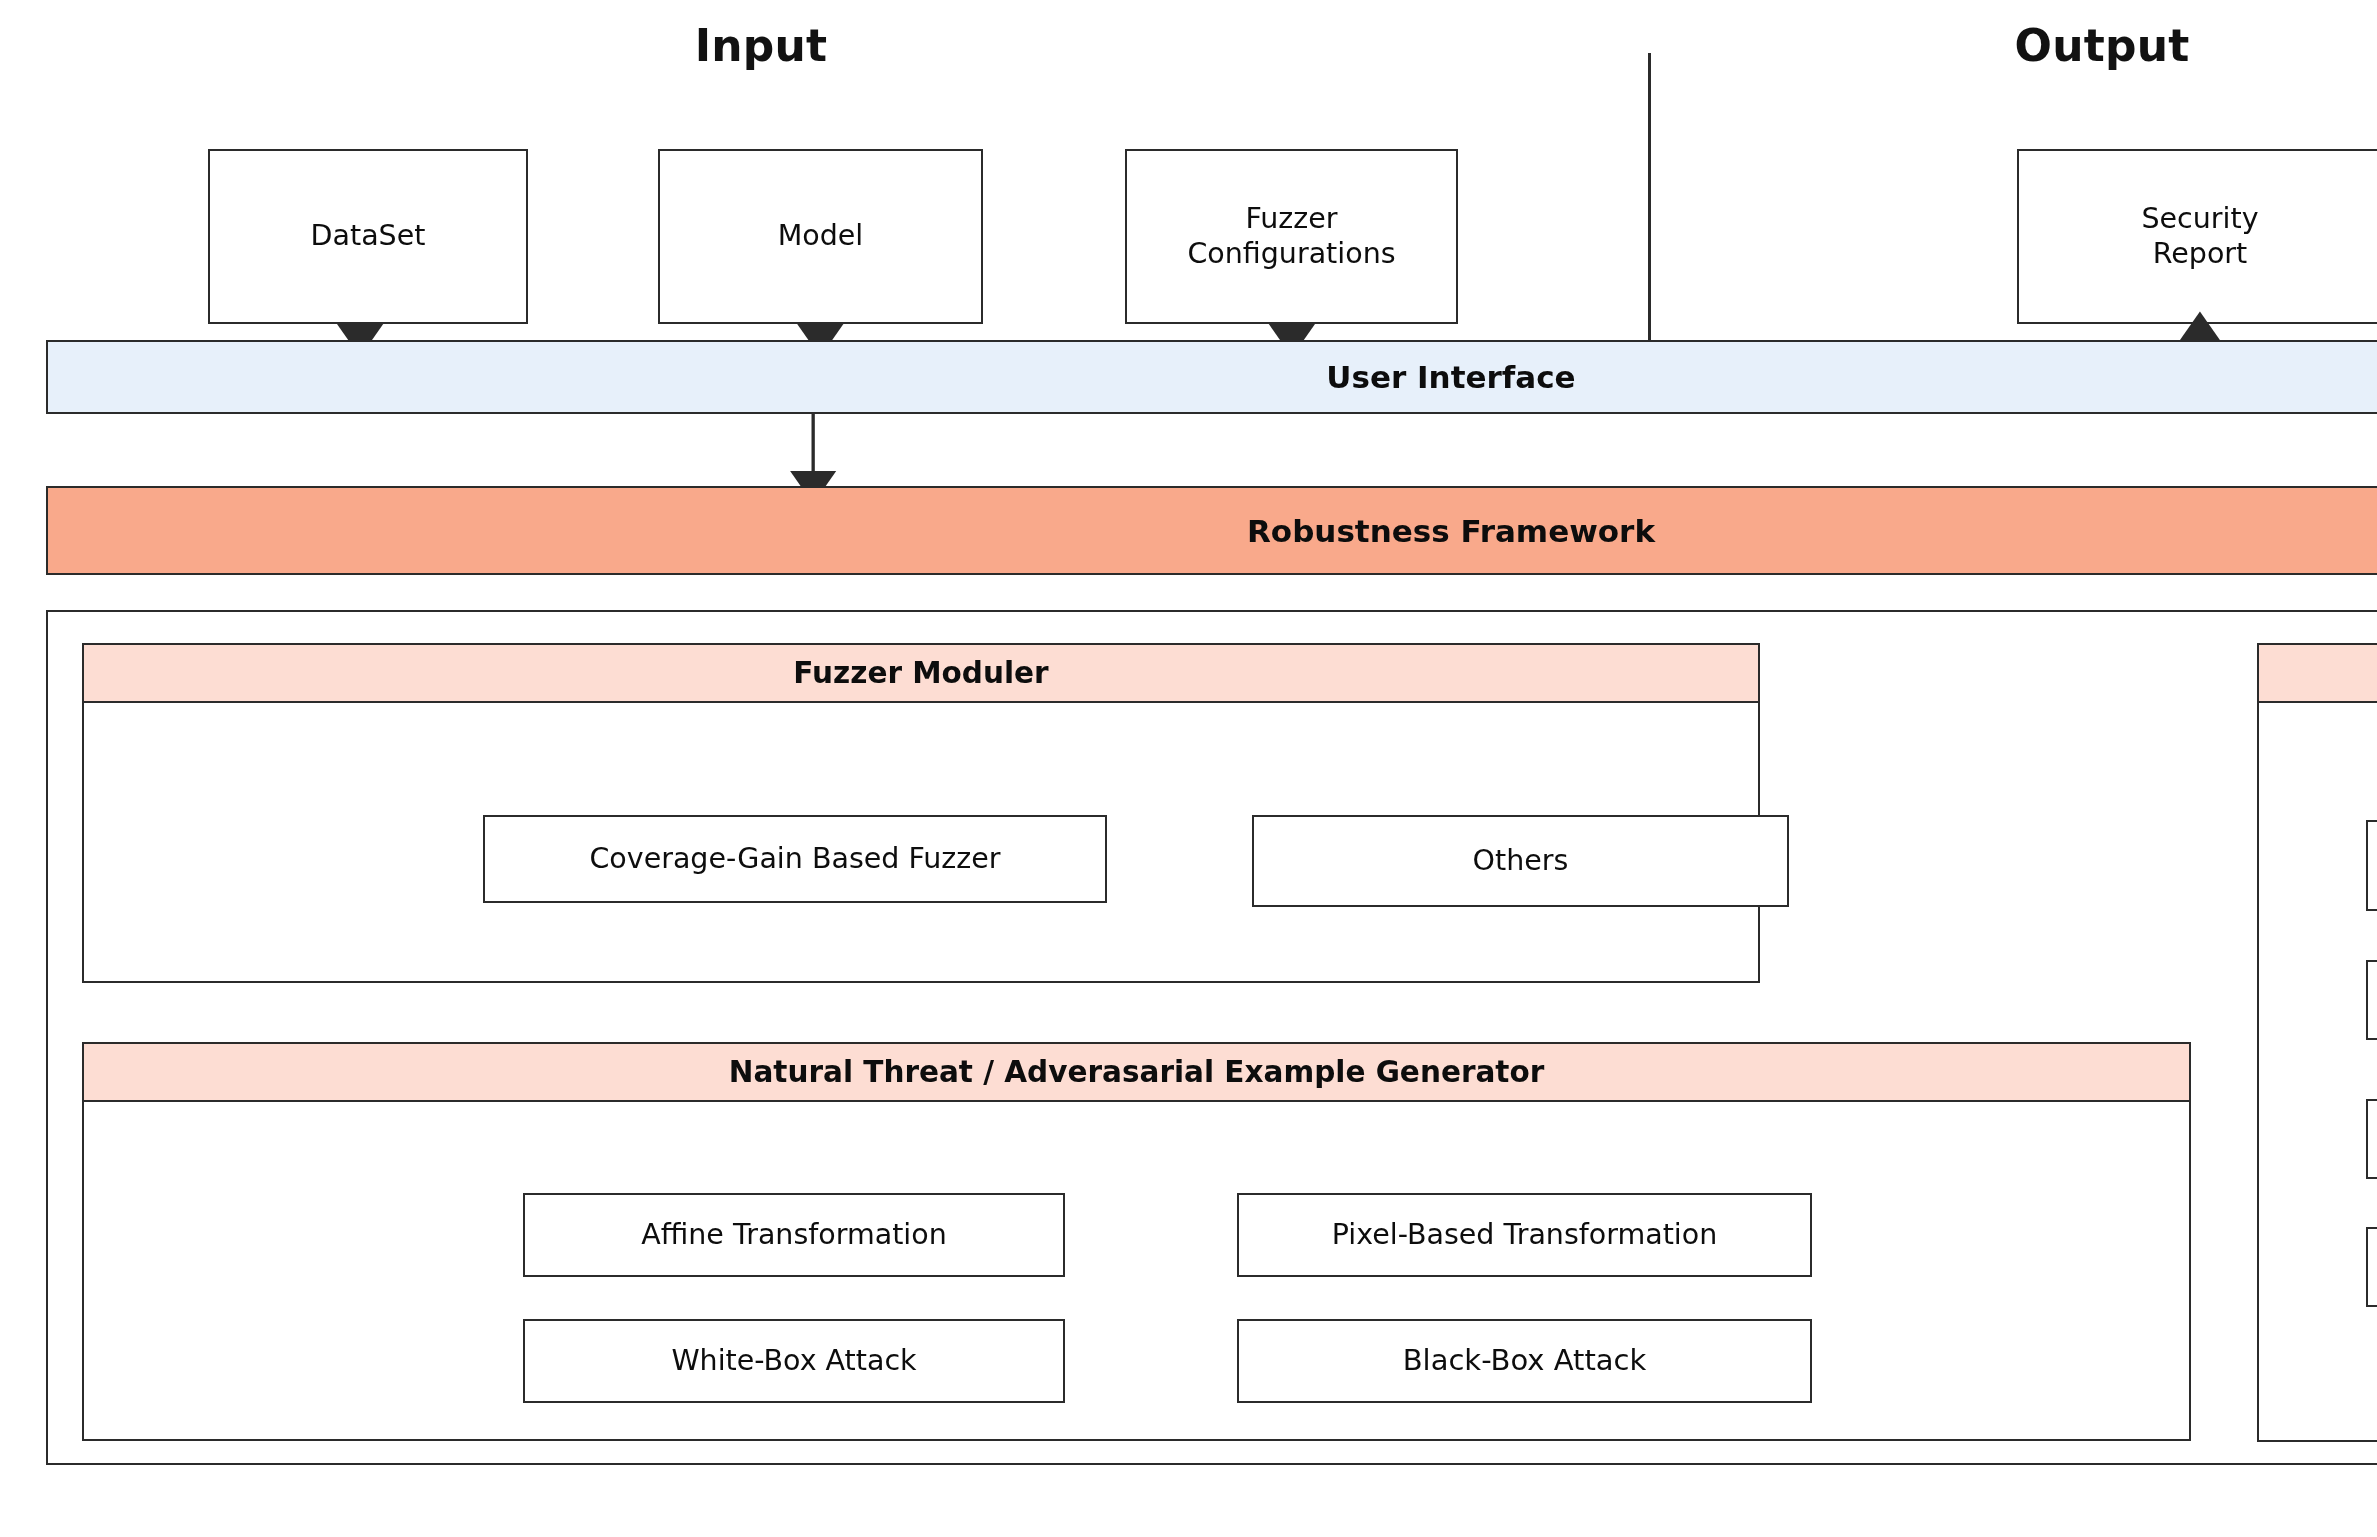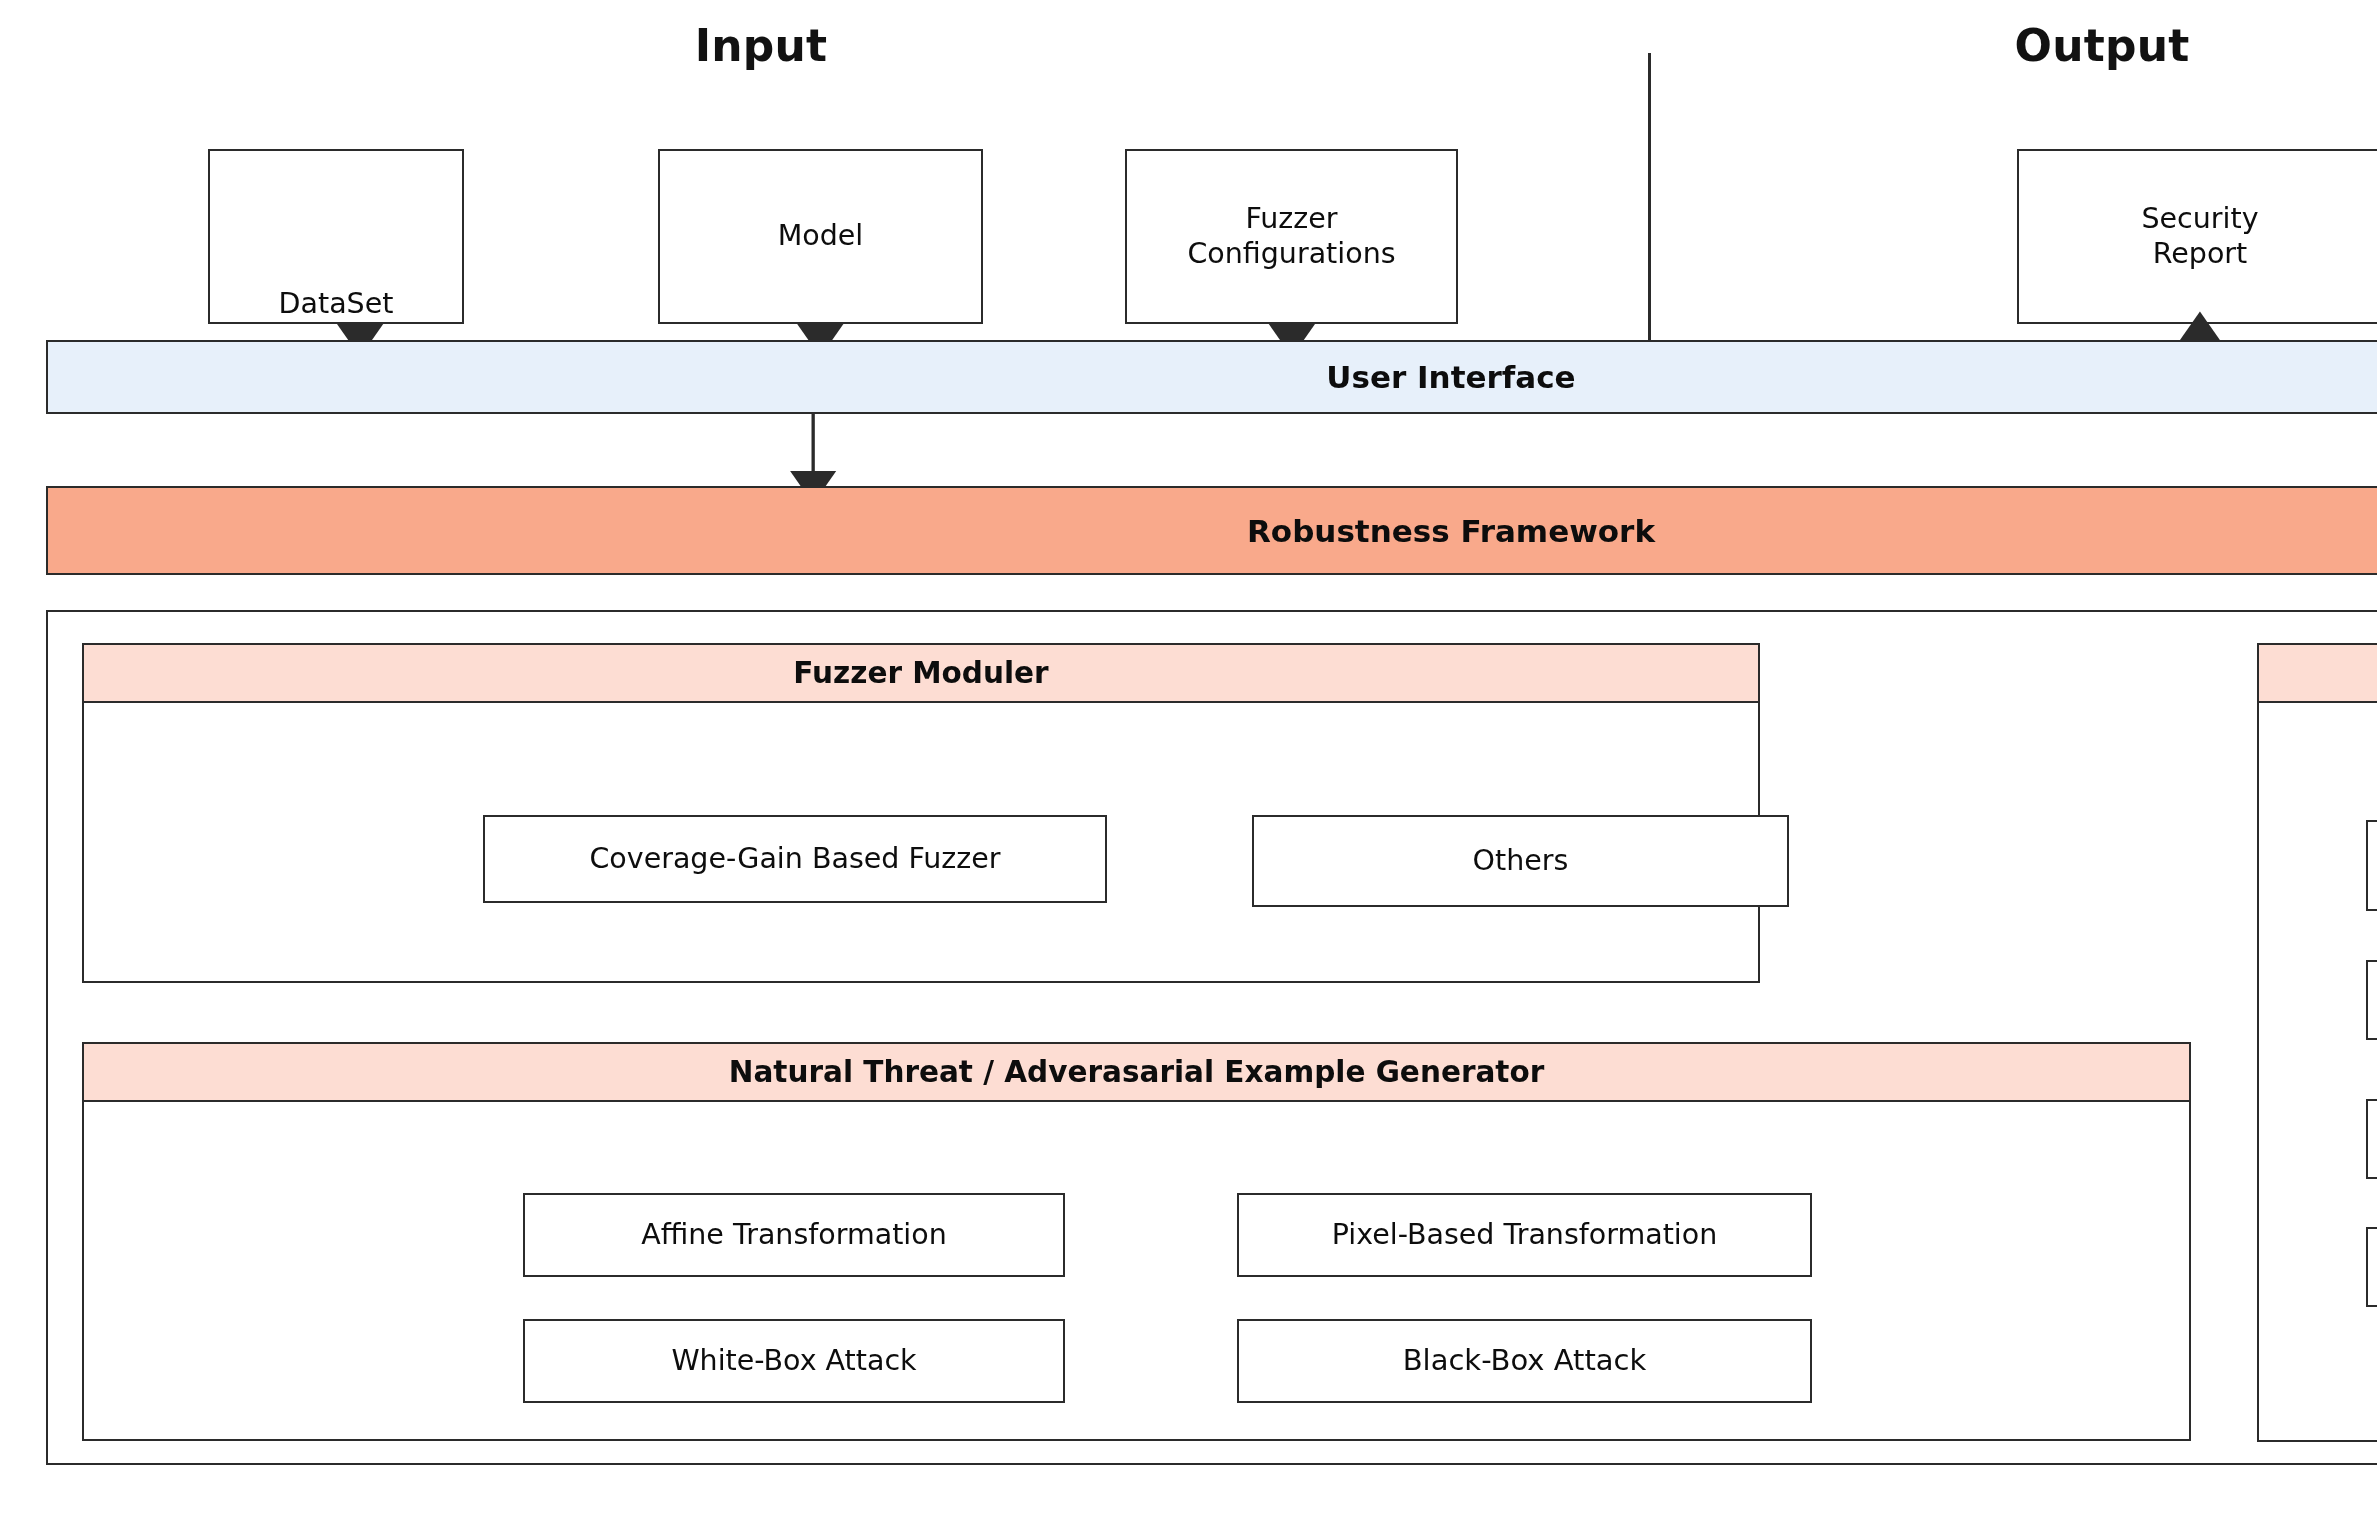--- a/index.html
+++ b/index.html
@@ -96,21 +96,21 @@
 <body>
 
 <div id="stage">
 
   <div class="abs caption" style="left:623px; top:19px; width:276px; height:52px;">Input</div>
 
   <div class="abs caption" style="left:1964px; top:19px; width:276px; height:52px;">Output</div>
 
   <div class="abs vline" style="left:1648px; top:53px; width:3.3px; height:301px;"></div>
 
-  <div class="abs node" style="left:208px; top:149px; width:256px; height:175px;align-items:flex-end;">
+  <div class="abs node" style="left:208px; top:149px; width:320px; height:175px;">
     <span style="white-space:pre-line;">DataSet</span>
   </div>
 
   <div class="abs node" style="left:658px; top:149px; width:325px; height:175px;">
     <span style="white-space:pre-line;">Model</span>
   </div>
 
   <div class="abs node" style="left:1125px; top:149px; width:333px; height:175px;">
     <span style="white-space:pre-line;">Fuzzer
 Configurations</span>

